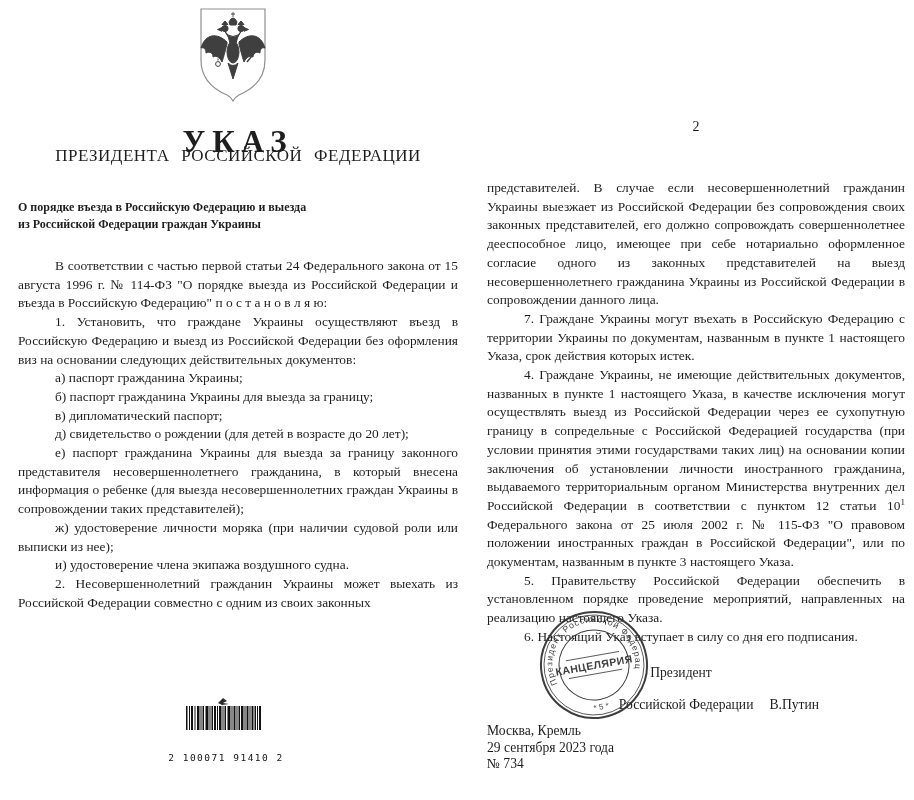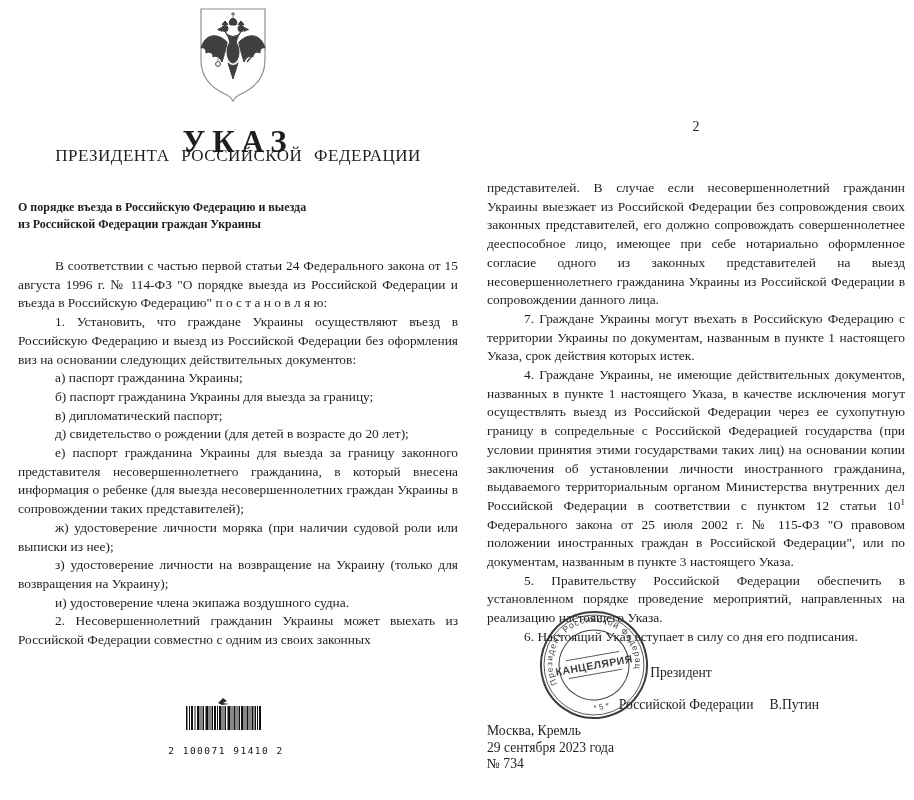--- a/index.html
+++ b/index.html
@@ -33,21 +33,21 @@
     text-align:left; font-size:12px; font-weight:bold; line-height:17px;
   }
   .bodytext { position:absolute; top:257px; left:0; width:440px; font-size:13.4px; line-height:18.7px; }
   .body2    { position:absolute; top:147px; left:0; width:418px; font-size:13.4px; line-height:18.7px;margin-top:32px; }
 
   sup.fn { font-size:9px; line-height:0; vertical-align:super; }
 
   .barcode { position:absolute; left:150px; top:694px; width:116px; text-align:center; }
   .barcode-digits {
     font-family:"DejaVu Sans Mono", monospace; font-size:9.5px;
-    letter-spacing:1.5px; color:#141414; margin-top:7px;
+    letter-spacing:1.5px; color:#141414; margin-top:14px;
   }
 
   .pagenum { position:absolute; top:119px; left:0; width:100%; text-align:center; font-size:14px; }
 
   .stamp { position:absolute; left:50px; top:608px; width:114px; height:114px; opacity:0.92; }
   .stamp text { font-family:"Liberation Sans", sans-serif; fill:#2e2e2e; }
 
   .signature { position:absolute; left:120px; top:665px; width:212px; font-size:13.6px; }
   .sig-title { width:148px; text-align:center; }
   .sig-row { display:flex; justify-content:flex-end; margin-top:16px;gap:16px; }
@@ -106,21 +106,20 @@
 
     <div class="bodytext">
       <p class="ind">В соответствии с частью первой статьи 24 Федерального закона от 15 августа 1996 г. № 114-ФЗ "О порядке выезда из Российской Федерации и въезда в Российскую Федерацию" п о с т а н о в л я ю:</p>
       <p class="ind">1. Установить, что граждане Украины осуществляют въезд в Российскую Федерацию и выезд из Российской Федерации без оформления виз на основании следующих действительных документов:</p>
       <p class="ind">а) паспорт гражданина Украины;</p>
       <p class="ind">б) паспорт гражданина Украины для выезда за границу;</p>
       <p class="ind">в) дипломатический паспорт;</p>
       <p class="ind">д) свидетельство о рождении (для детей в возрасте до 20 лет);</p>
       <p class="ind">е) паспорт гражданина Украины для выезда за границу законного представителя несовершеннолетнего гражданина, в который внесена информация о ребенке (для выезда несовершеннолетних граждан Украины в сопровождении таких представителей);</p>
       <p class="ind">ж) удостоверение личности моряка (при наличии судовой роли или выписки из нее);</p>
-      <p class="ind">з) удостоверение личности на возвращение на Украину (только для возвращения на Украину);</p>
       <p class="ind">и) удостоверение члена экипажа воздушного судна.</p>
       <p class="ind">2. Несовершеннолетний гражданин Украины может выехать из Российской Федерации совместно с одним из своих законных</p>
     </div>
 
     <div class="barcode">
       <svg viewBox="0 0 80 40" width="80" height="40">
 
         <path d="M32,9 l5,-5 4,3 -4,2 6,1 -7,1 z" fill="#2a2a2a"></path>
         <g fill="#111111">
           <rect x="0" y="12" width="1.5" height="24"></rect>

